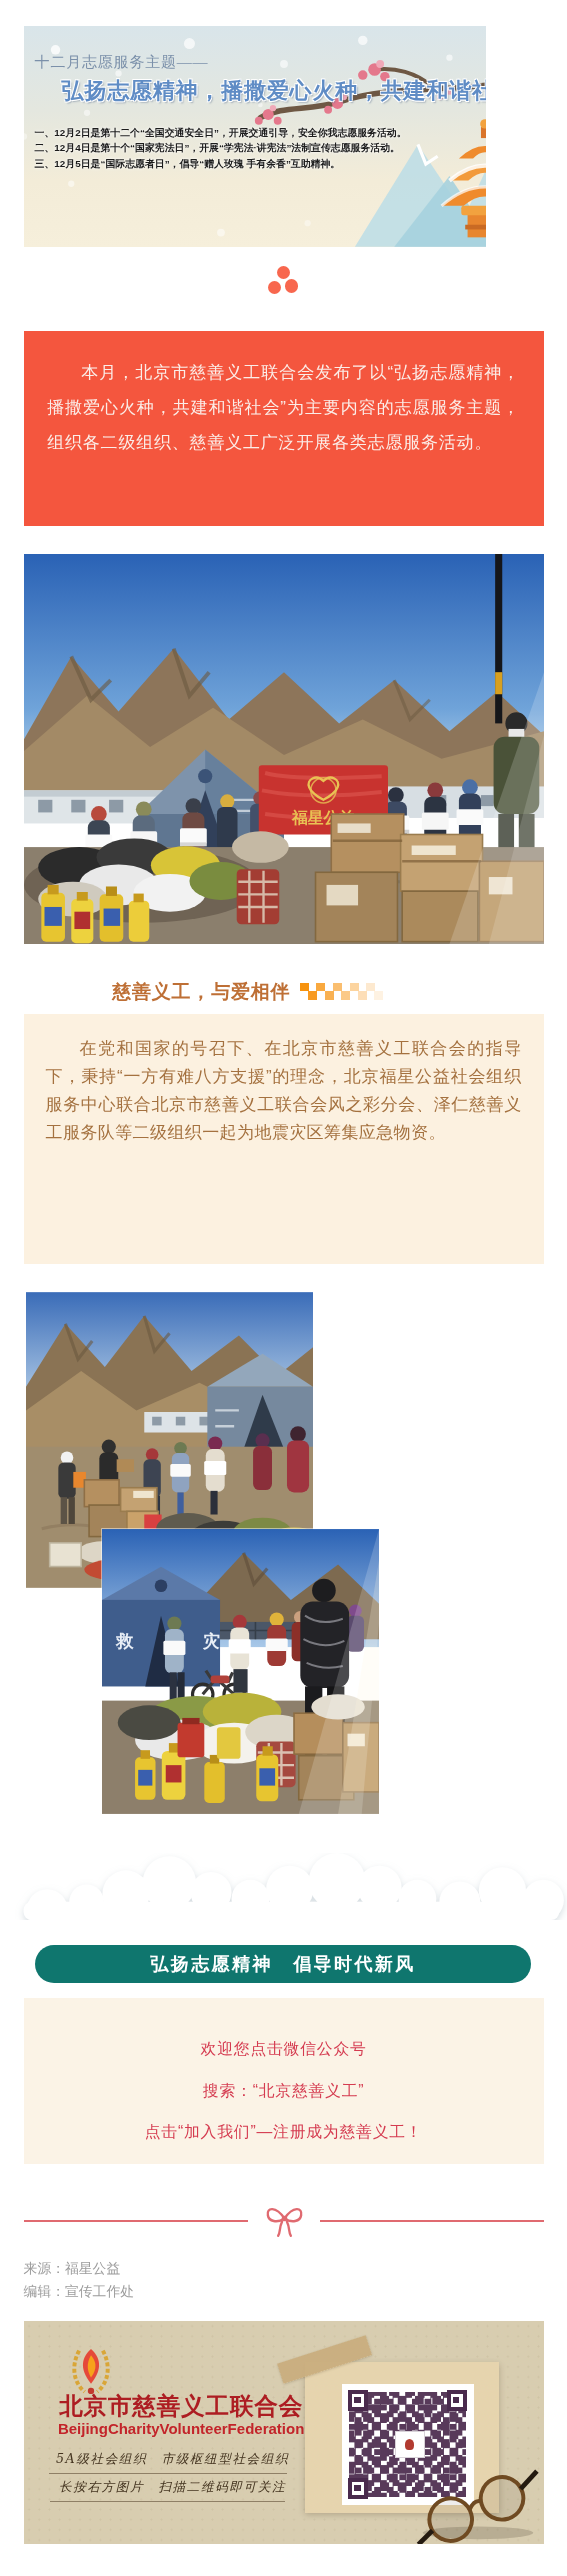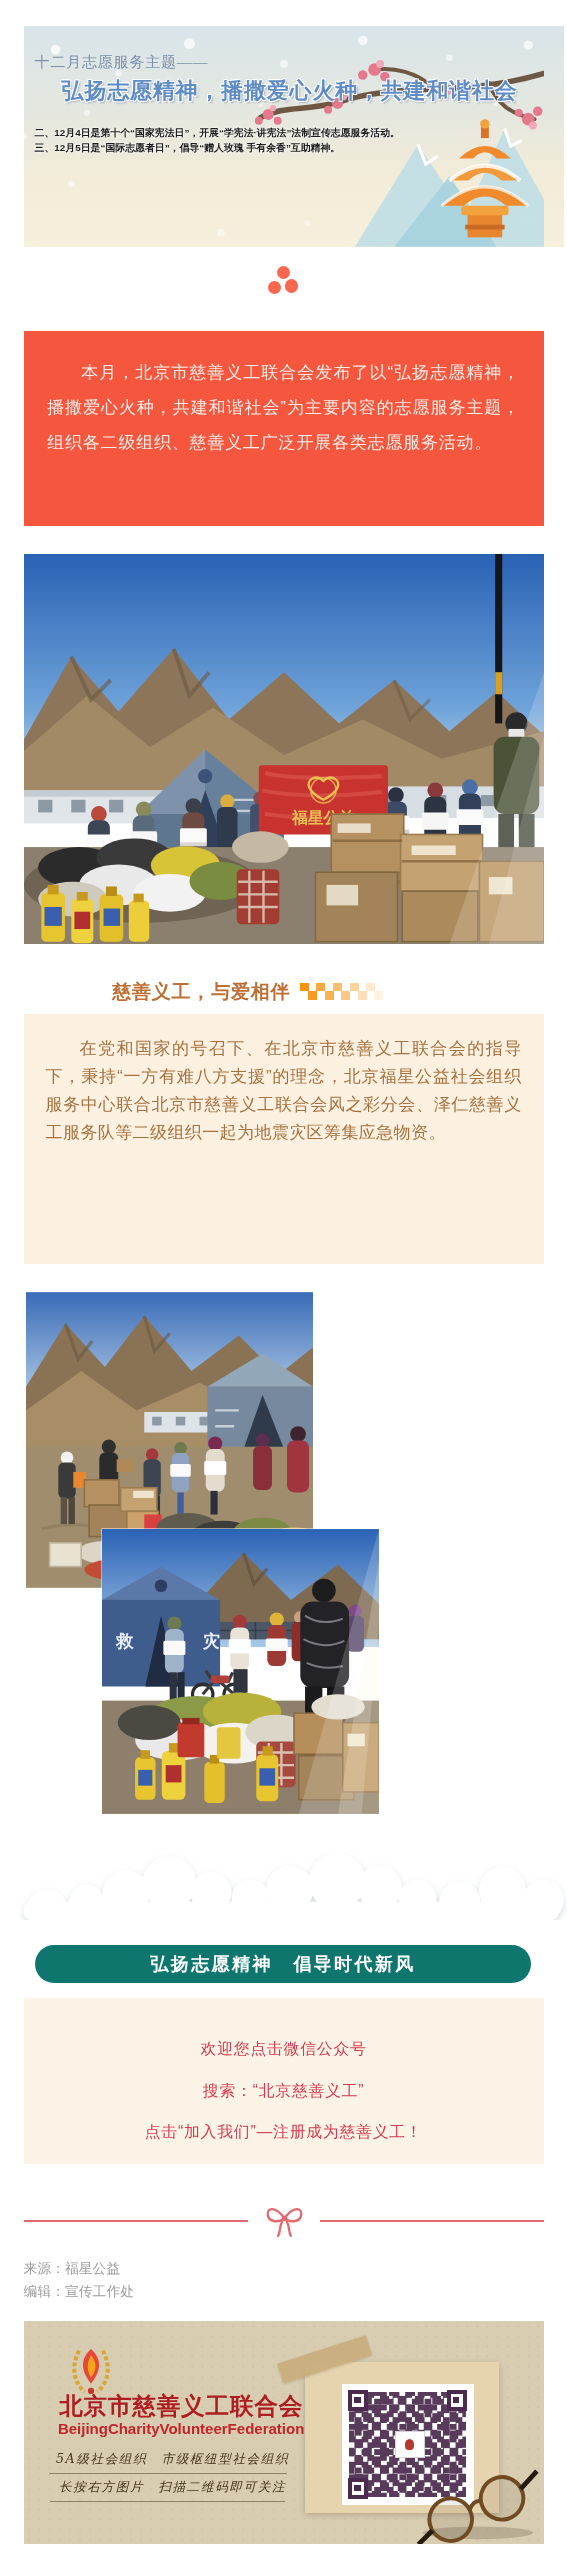--- a/index.html
+++ b/index.html
@@ -1,21 +1,21 @@
 <!DOCTYPE html>
 <html style="font-size:12.6px"><head>
 <meta charset="utf-8">
 <style>
   html,body{margin:0;padding:0;background:#ffffff;}
   .page{position:relative;width:567px;height:2576px;margin:0 auto;background:#fff;
         font-family:"Liberation Sans",sans-serif;overflow:hidden;}
   .abs{position:absolute;}
 
   
-  .header-art{left:23.6px;top:26px;width:540px;height:221px;overflow:hidden;
+  .header-art{left:23.6px;top:26px;width:462px;height:221px;overflow:hidden;
     background:linear-gradient(180deg,#d9e5ea 0%,#e4e7df 38%,#f3ecd8 70%,#f6efdb 100%);}
   .kicker{left:11px;top:27px;font-family:"Liberation Serif",serif;font-size:15px;
     color:#7b90aa;letter-spacing:0.8px;}
   .big-title{left:38px;top:50px;width:457px;font-size:22px;font-weight:bold;color:#5f8cc5;
     letter-spacing:0.8px;text-shadow:-0.8px -0.8px 0 #fff,0.8px -0.8px 0 #fff,-0.8px 0.8px 0 #fff,
     0.8px 0.8px 0 #fff,1.6px 2.4px 1.6px rgba(90,110,140,.45);}
   .theme-list{left:11px;top:99px;width:473px;font-size:9.9px;font-weight:bold;color:#1c1c1c;
     line-height:15.4px;text-shadow:0 0 3.9px rgba(255,255,255,.95),0 0 1.6px rgba(255,255,255,.9);}
   .hl-mark{display:inline-block;width:15.8px;height:7px;background:#5b7f99;margin-left:2.4px;}
 
@@ -174,20 +174,21 @@
             <circle cx="406" cy="90" r="4"></circle>
           <circle cx="316" cy="104" r="4"></circle>
             <circle cx="540" cy="82" r="5"></circle>
             <circle cx="528" cy="90" r="4"></circle>
         </g>
       </g>
     </svg>
     <div class="abs kicker">十二月志愿服务主题——</div>
     <div class="abs big-title">弘扬志愿精神，播撒爱心火种，共建和谐社会</div>
     <div class="abs theme-list">
+      <div>一、12月2日是第十二个“全国交通安全日”，开展交通引导，安全你我志愿服务活动。</div>
       <div>二、12月4日是第十个“国家宪法日”，开展“学宪法·讲宪法”法制宣传志愿服务活动。</div>
       <div>三、12月5日是“国际志愿者日”，倡导“赠人玫瑰 手有余香”互助精神。</div>
     </div>
   </div>
 
   <div class="abs dots">
       <i></i>
       <i></i>
       <i></i>
     </div>

